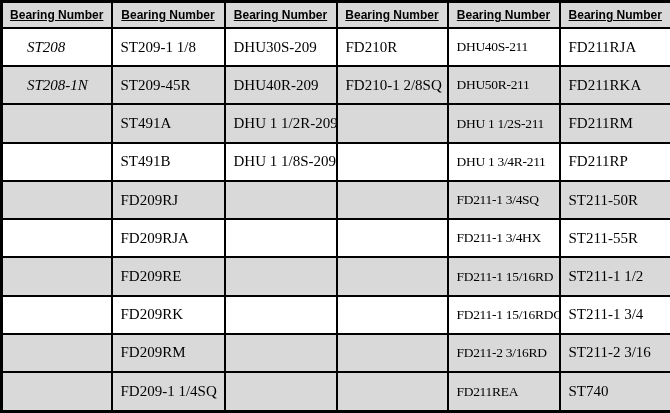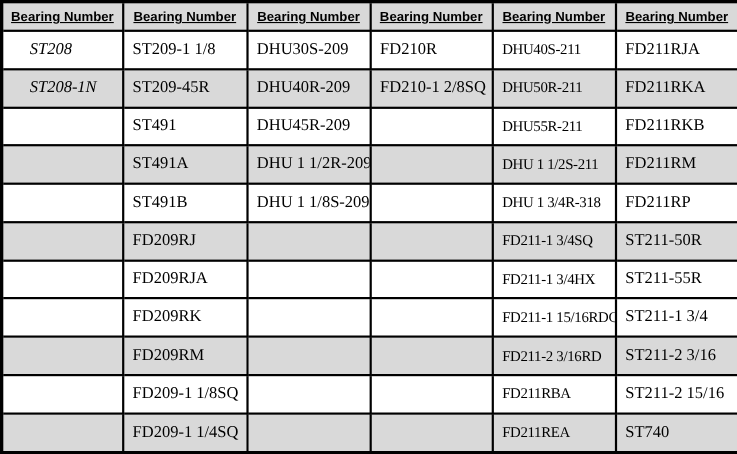--- a/index.html
+++ b/index.html
@@ -78,84 +78,76 @@
         <td class="col5">FD211RJA</td>
       </tr>
       <tr class="shaded">
         <td class="col0">ST208-1N</td>
         <td class="col1">ST209-45R</td>
         <td class="col2">DHU40R-209</td>
         <td class="col3">FD210-1 2/8SQ</td>
         <td class="col4">DHU50R-211</td>
         <td class="col5">FD211RKA</td>
       </tr>
-      <tr class="plain">
-        <td class="col0"></td>
-        <td class="col1">ST491</td>
-        <td class="col2">DHU45R-209</td>
-        <td class="col3"></td>
-        <td class="col4">DHU55R-211</td>
-        <td class="col5">FD211RKB</td>
-      </tr>
       <tr class="shaded">
         <td class="col0"></td>
         <td class="col1">ST491A</td>
         <td class="col2">DHU 1 1/2R-209</td>
         <td class="col3"></td>
         <td class="col4">DHU 1 1/2S-211</td>
         <td class="col5">FD211RM</td>
       </tr>
       <tr class="plain">
         <td class="col0"></td>
         <td class="col1">ST491B</td>
         <td class="col2">DHU 1 1/8S-209</td>
         <td class="col3"></td>
-        <td class="col4">DHU 1 3/4R-318</td>
+        <td class="col4">DHU 1 3/4R-211</td>
         <td class="col5">FD211RP</td>
       </tr>
       <tr class="shaded">
         <td class="col0"></td>
         <td class="col1">FD209RJ</td>
         <td class="col2"></td>
         <td class="col3"></td>
         <td class="col4">FD211-1 3/4SQ</td>
         <td class="col5">ST211-50R</td>
       </tr>
       <tr class="plain">
         <td class="col0"></td>
         <td class="col1">FD209RJA</td>
         <td class="col2"></td>
         <td class="col3"></td>
         <td class="col4">FD211-1 3/4HX</td>
         <td class="col5">ST211-55R</td>
       </tr>
+      <tr class="shaded">
+        <td class="col0"></td>
+        <td class="col1">FD209RE</td>
+        <td class="col2"></td>
+        <td class="col3"></td>
+        <td class="col4">FD211-1 15/16RD</td>
+        <td class="col5">ST211-1 1/2</td>
+      </tr>
       <tr class="plain">
         <td class="col0"></td>
         <td class="col1">FD209RK</td>
         <td class="col2"></td>
         <td class="col3"></td>
         <td class="col4">FD211-1 15/16RDC</td>
         <td class="col5">ST211-1 3/4</td>
       </tr>
       <tr class="shaded">
         <td class="col0"></td>
         <td class="col1">FD209RM</td>
         <td class="col2"></td>
         <td class="col3"></td>
         <td class="col4">FD211-2 3/16RD</td>
         <td class="col5">ST211-2 3/16</td>
       </tr>
-      <tr class="plain">
-        <td class="col0"></td>
-        <td class="col1">FD209-1 1/8SQ</td>
-        <td class="col2"></td>
-        <td class="col3"></td>
-        <td class="col4">FD211RBA</td>
-        <td class="col5">ST211-2 15/16</td>
-      </tr>
       <tr class="shaded">
         <td class="col0"></td>
         <td class="col1">FD209-1 1/4SQ</td>
         <td class="col2"></td>
         <td class="col3"></td>
         <td class="col4">FD211REA</td>
         <td class="col5">ST740</td>
       </tr>
     </tbody>
 </table>

